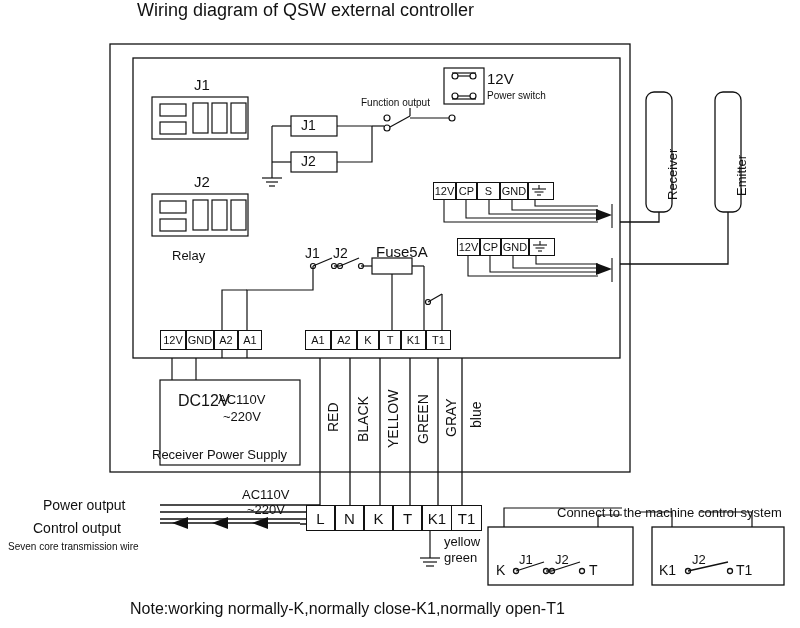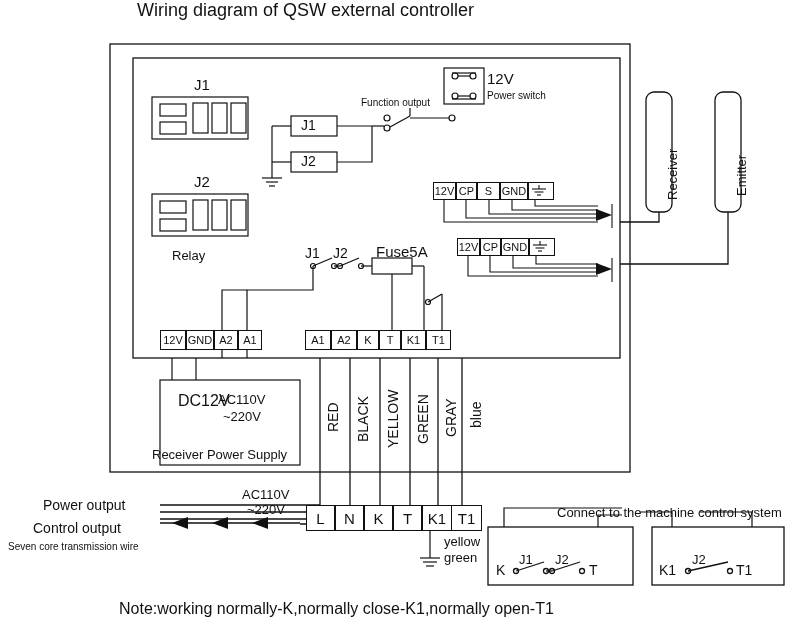--- a/index.html
+++ b/index.html
@@ -305,13 +305,13 @@
 <div class="term" style="left:401px;top:330px;width:25px;height:20px;">K1</div>
 <div class="term" style="left:426px;top:330px;width:25px;height:20px;">T1</div>
 
 <div class="term" style="left:306px;top:505px;width:29px;height:26px;font-size:15px;">L</div>
 <div class="term" style="left:335px;top:505px;width:29px;height:26px;font-size:15px;">N</div>
 <div class="term" style="left:364px;top:505px;width:29px;height:26px;font-size:15px;">K</div>
 <div class="term" style="left:393px;top:505px;width:29px;height:26px;font-size:15px;">T</div>
 <div class="term" style="left:422px;top:505px;width:30px;height:26px;font-size:15px;">K1</div>
 <div class="term" style="left:452px;top:505px;width:30px;height:26px;font-size:15px;border-left:none;">T1</div>
 
-<div class="t note" style="left:119px;top:600px;">Note:working normally-K,normally close-K1,normally open-T1</div>
+<div class="t note" style="left:130px;top:600px;">Note:working normally-K,normally close-K1,normally open-T1</div>
 
 </body></html>

